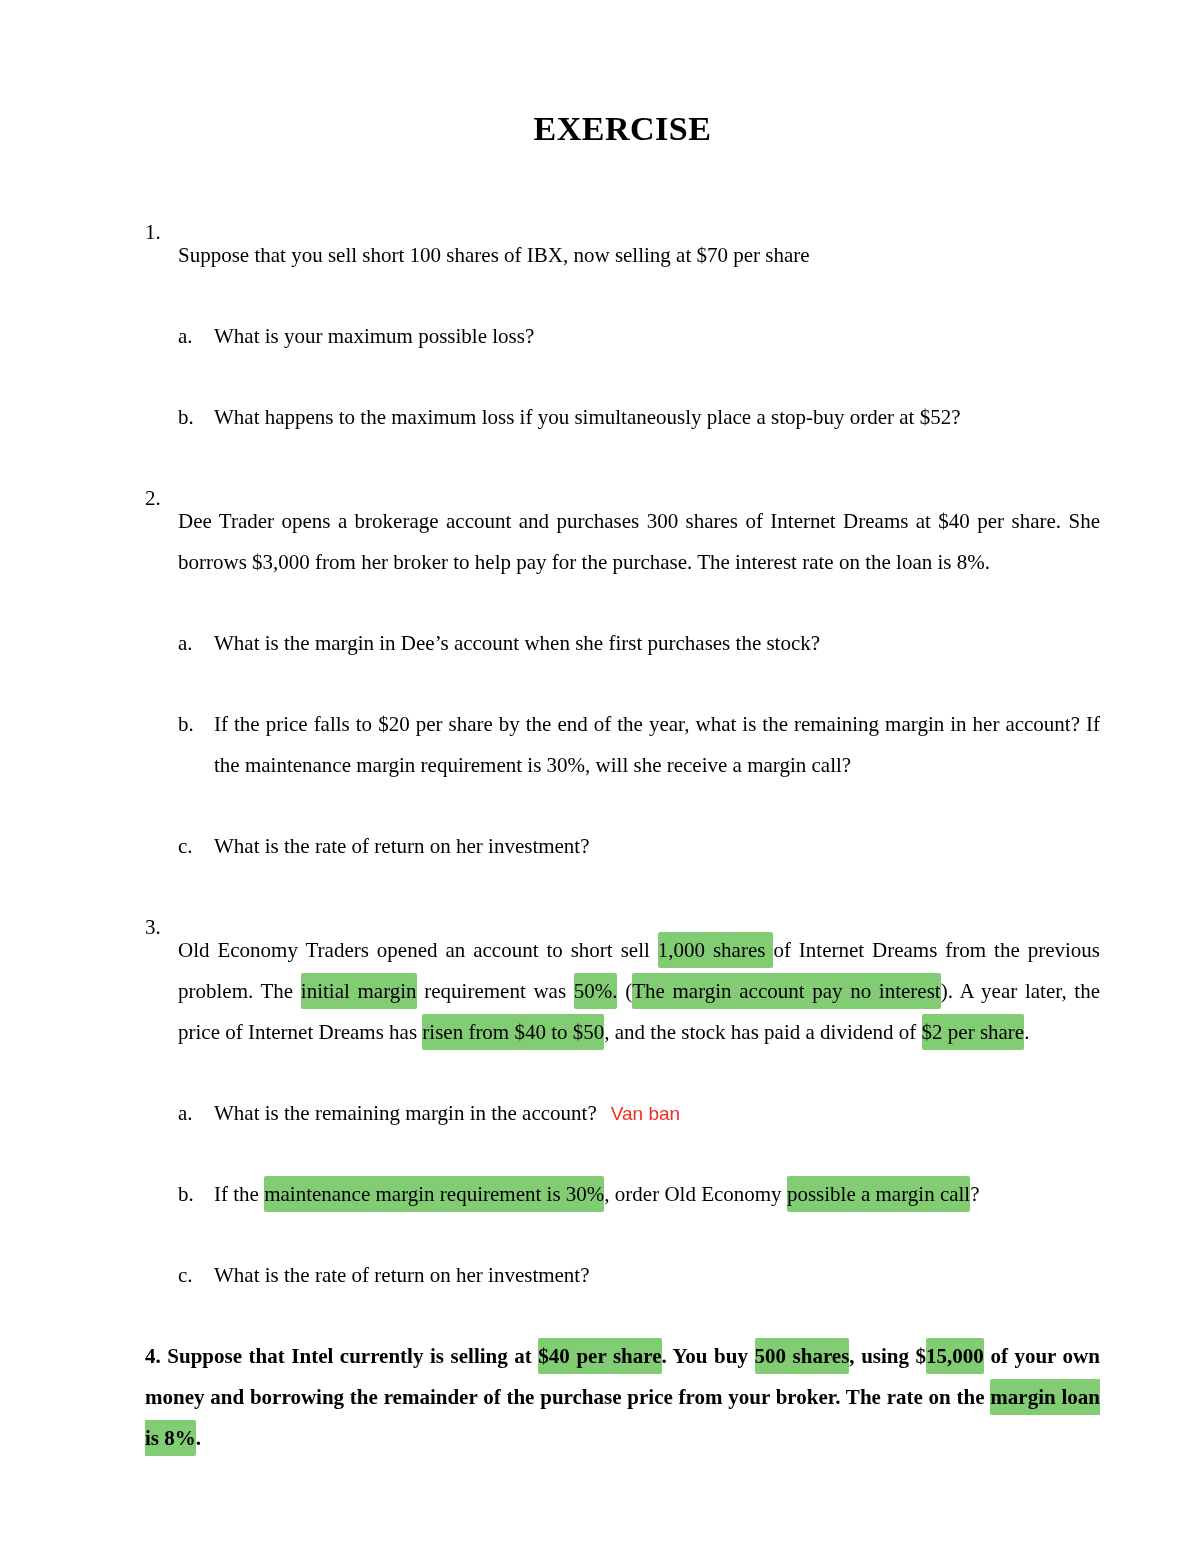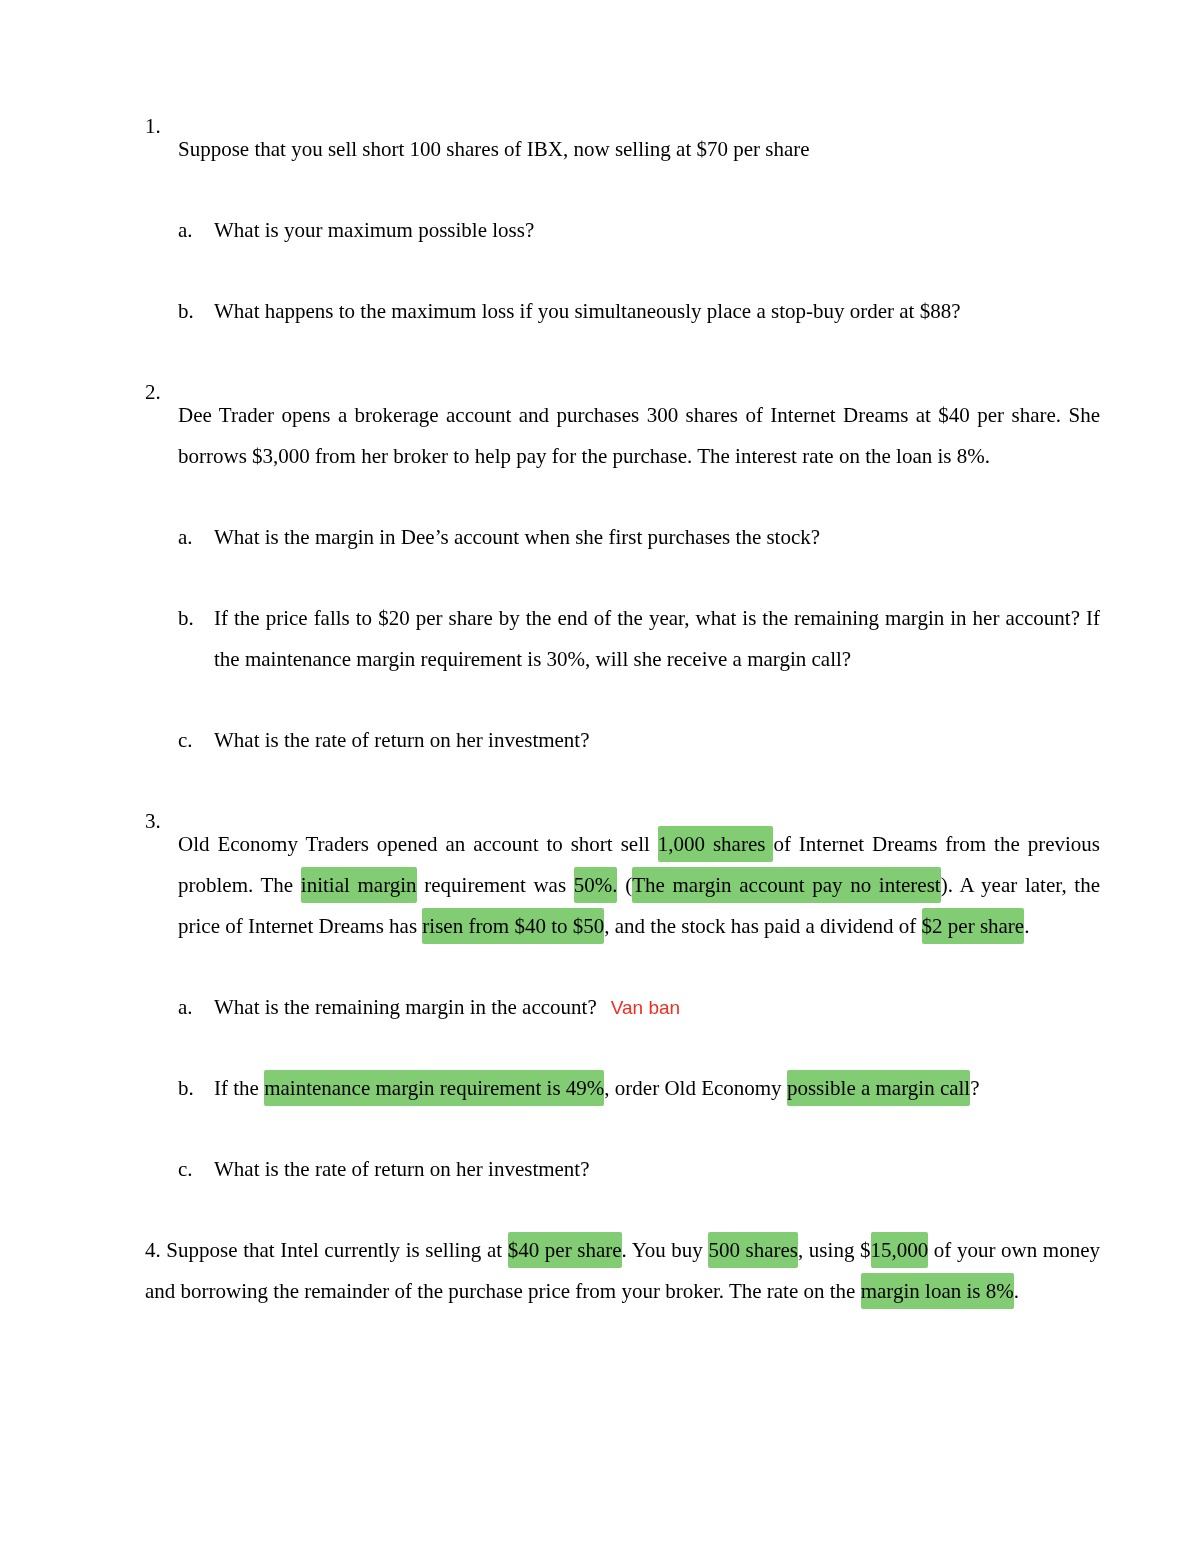--- a/index.html
+++ b/index.html
@@ -51,52 +51,54 @@
     flex: 0 0 36px;
   }
   .s-text {
     flex: 1;
     text-align: justify;
   }
   .p4 {
     line-height: 41px;
     text-align: justify;
     margin-bottom: 40px;
+    font-weight: bold;
   }
   .hl {
     background: var(--hl, #82cc74);
     border-radius: 2px;
     padding: 6px 0;
   }
   .annotation {
     font-family: "Liberation Sans", sans-serif;
     font-size: 19px;
     color: var(--red, #ef2e24);
     margin-left: 14px;
     white-space: nowrap;
   }
 </style>
 </head>
 <body>
 
 <div class="page">
 
+  <div class="doc-title">EXERCISE</div>
 
   <div class="q">
     <div class="q-num">1.</div>
     <div class="q-text"><span>Suppose that you sell short 100 shares of IBX, now selling at $70 per share</span></div>
   </div>
   <div class="subs">
     <div class="s">
       <div class="s-label">a.</div>
       <div class="s-text"><span>What is your maximum possible loss?</span></div>
     </div>
     <div class="s">
       <div class="s-label">b.</div>
-      <div class="s-text"><span>What happens to the maximum loss if you simultaneously place a stop-buy order at $88?</span></div>
+      <div class="s-text"><span>What happens to the maximum loss if you simultaneously place a stop-buy order at $52?</span></div>
     </div>
   </div>
 
   <div class="q">
     <div class="q-num">2.</div>
     <div class="q-text"><span>Dee Trader opens a brokerage account and purchases 300 shares of Internet Dreams at $40 per share. She borrows $3,000 from her broker to help pay for the purchase. The interest rate on the loan is 8%.</span></div>
   </div>
   <div class="subs">
     <div class="s">
       <div class="s-label">a.</div>
@@ -116,21 +118,21 @@
     <div class="q-num">3.</div>
     <div class="q-text"><span>Old Economy Traders opened an account to short sell </span><span class="hl">1,000 shares </span><span>of Internet Dreams from the previous problem. The </span><span class="hl">initial margin</span><span> requirement was </span><span class="hl">50%.</span><span> (</span><span class="hl">The margin account pay no interest</span><span>). A year later, the price of Internet Dreams has </span><span class="hl">risen from $40 to $50</span><span>, and the stock has paid a dividend of </span><span class="hl">$2 per share</span><span>.</span></div>
   </div>
   <div class="subs">
     <div class="s">
       <div class="s-label">a.</div>
       <div class="s-text"><span><span>What is the remaining margin in the account?</span></span><span class="annotation">Van ban</span></div>
     </div>
     <div class="s">
       <div class="s-label">b.</div>
-      <div class="s-text"><span>If the </span><span class="hl">maintenance margin requirement is 49%</span><span>, order Old Economy </span><span class="hl">possible a margin call</span><span>?</span></div>
+      <div class="s-text"><span>If the </span><span class="hl">maintenance margin requirement is 30%</span><span>, order Old Economy </span><span class="hl">possible a margin call</span><span>?</span></div>
     </div>
     <div class="s">
       <div class="s-label">c.</div>
       <div class="s-text"><span>What is the rate of return on her investment?</span></div>
     </div>
   </div>
 
   <div class="p4"><span>4. Suppose that Intel currently is selling at </span><span class="hl">$40 per share</span><span>. You buy </span><span class="hl">500 shares</span><span>, using $</span><span class="hl">15,000</span><span> of your own money and borrowing the remainder of the purchase price from your broker. The rate on the </span><span class="hl">margin loan is 8%</span><span>.</span></div>
 
 </div>

